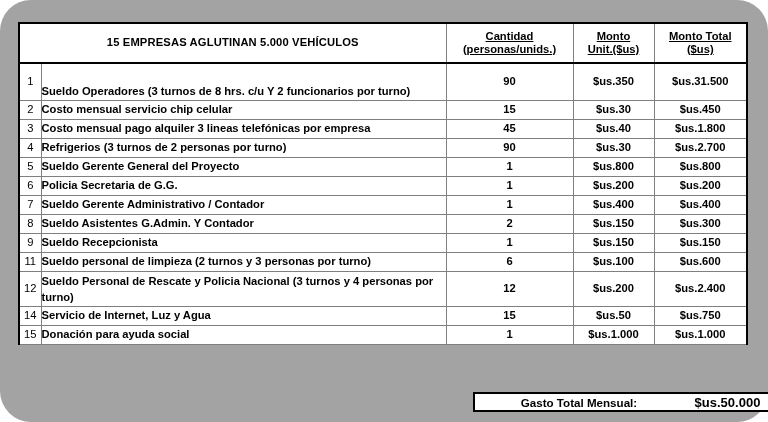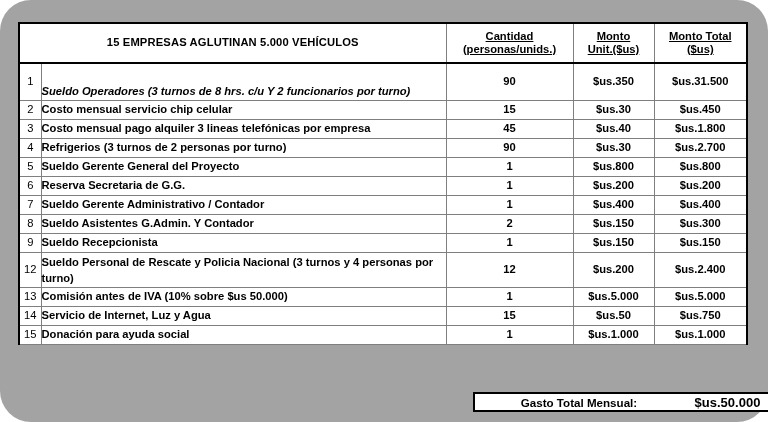--- a/index.html
+++ b/index.html
@@ -97,21 +97,21 @@
   }
   .qty-cell, .unit-cell, .total-cell {
     text-align: center;
     font-size: 11.2px;
     padding: 0 3px;
     font-weight: bold;
   }
 
   tr.row-std td { height: 18px; }
   tr.row-tall td { height: 34px; }
-  tr.row-tall .desc-cell { vertical-align: bottom; padding-bottom: 2px; font-style: italic; }
+  tr.row-tall .desc-cell { vertical-align: bottom; padding-bottom: 2px; }
   tr.row-two td { height: 34px; }
   tr.row-two .desc-cell { vertical-align: middle; line-height: 1.45; }
 
   
   .total-strip {
     position: absolute;
     left: 445px;
     top: 392px;
     width: 301px;
     height: 20px;
@@ -199,21 +199,21 @@
         </tr>
         <tr class="row-std">
           <td class="num-cell thick-left">5</td>
           <td class="desc-cell">Sueldo Gerente General del Proyecto</td>
           <td class="qty-cell">1</td>
           <td class="unit-cell">$us.800</td>
           <td class="total-cell thick-right">$us.800</td>
         </tr>
         <tr class="row-std">
           <td class="num-cell thick-left">6</td>
-          <td class="desc-cell">Reserva Secretaria de G.G.</td>
+          <td class="desc-cell">Policia Secretaria de G.G.</td>
           <td class="qty-cell">1</td>
           <td class="unit-cell">$us.200</td>
           <td class="total-cell thick-right">$us.200</td>
         </tr>
         <tr class="row-std">
           <td class="num-cell thick-left">7</td>
           <td class="desc-cell">Sueldo Gerente Administrativo / Contador</td>
           <td class="qty-cell">1</td>
           <td class="unit-cell">$us.400</td>
           <td class="total-cell thick-right">$us.400</td>
@@ -224,36 +224,36 @@
           <td class="qty-cell">2</td>
           <td class="unit-cell">$us.150</td>
           <td class="total-cell thick-right">$us.300</td>
         </tr>
         <tr class="row-std">
           <td class="num-cell thick-left">9</td>
           <td class="desc-cell">Sueldo Recepcionista</td>
           <td class="qty-cell">1</td>
           <td class="unit-cell">$us.150</td>
           <td class="total-cell thick-right">$us.150</td>
+        </tr>
+        <tr class="row-std">
+          <td class="num-cell thick-left">11</td>
+          <td class="desc-cell">Sueldo personal de limpieza (2 turnos y 3 personas por turno)</td>
+          <td class="qty-cell">6</td>
+          <td class="unit-cell">$us.100</td>
+          <td class="total-cell thick-right">$us.600</td>
         </tr>
         <tr class="row-two">
           <td class="num-cell thick-left">12</td>
           <td class="desc-cell">Sueldo Personal de Rescate y Policia Nacional (3 turnos y 4 personas por turno)</td>
           <td class="qty-cell">12</td>
           <td class="unit-cell">$us.200</td>
           <td class="total-cell thick-right">$us.2.400</td>
         </tr>
         <tr class="row-std">
-          <td class="num-cell thick-left">13</td>
-          <td class="desc-cell">Comisión antes de IVA (10% sobre $us 50.000)</td>
-          <td class="qty-cell">1</td>
-          <td class="unit-cell">$us.5.000</td>
-          <td class="total-cell thick-right">$us.5.000</td>
-        </tr>
-        <tr class="row-std">
           <td class="num-cell thick-left">14</td>
           <td class="desc-cell">Servicio de Internet, Luz y Agua</td>
           <td class="qty-cell">15</td>
           <td class="unit-cell">$us.50</td>
           <td class="total-cell thick-right">$us.750</td>
         </tr>
         <tr class="row-std">
           <td class="num-cell thick-left">15</td>
           <td class="desc-cell">Donación para ayuda social</td>
           <td class="qty-cell">1</td>

